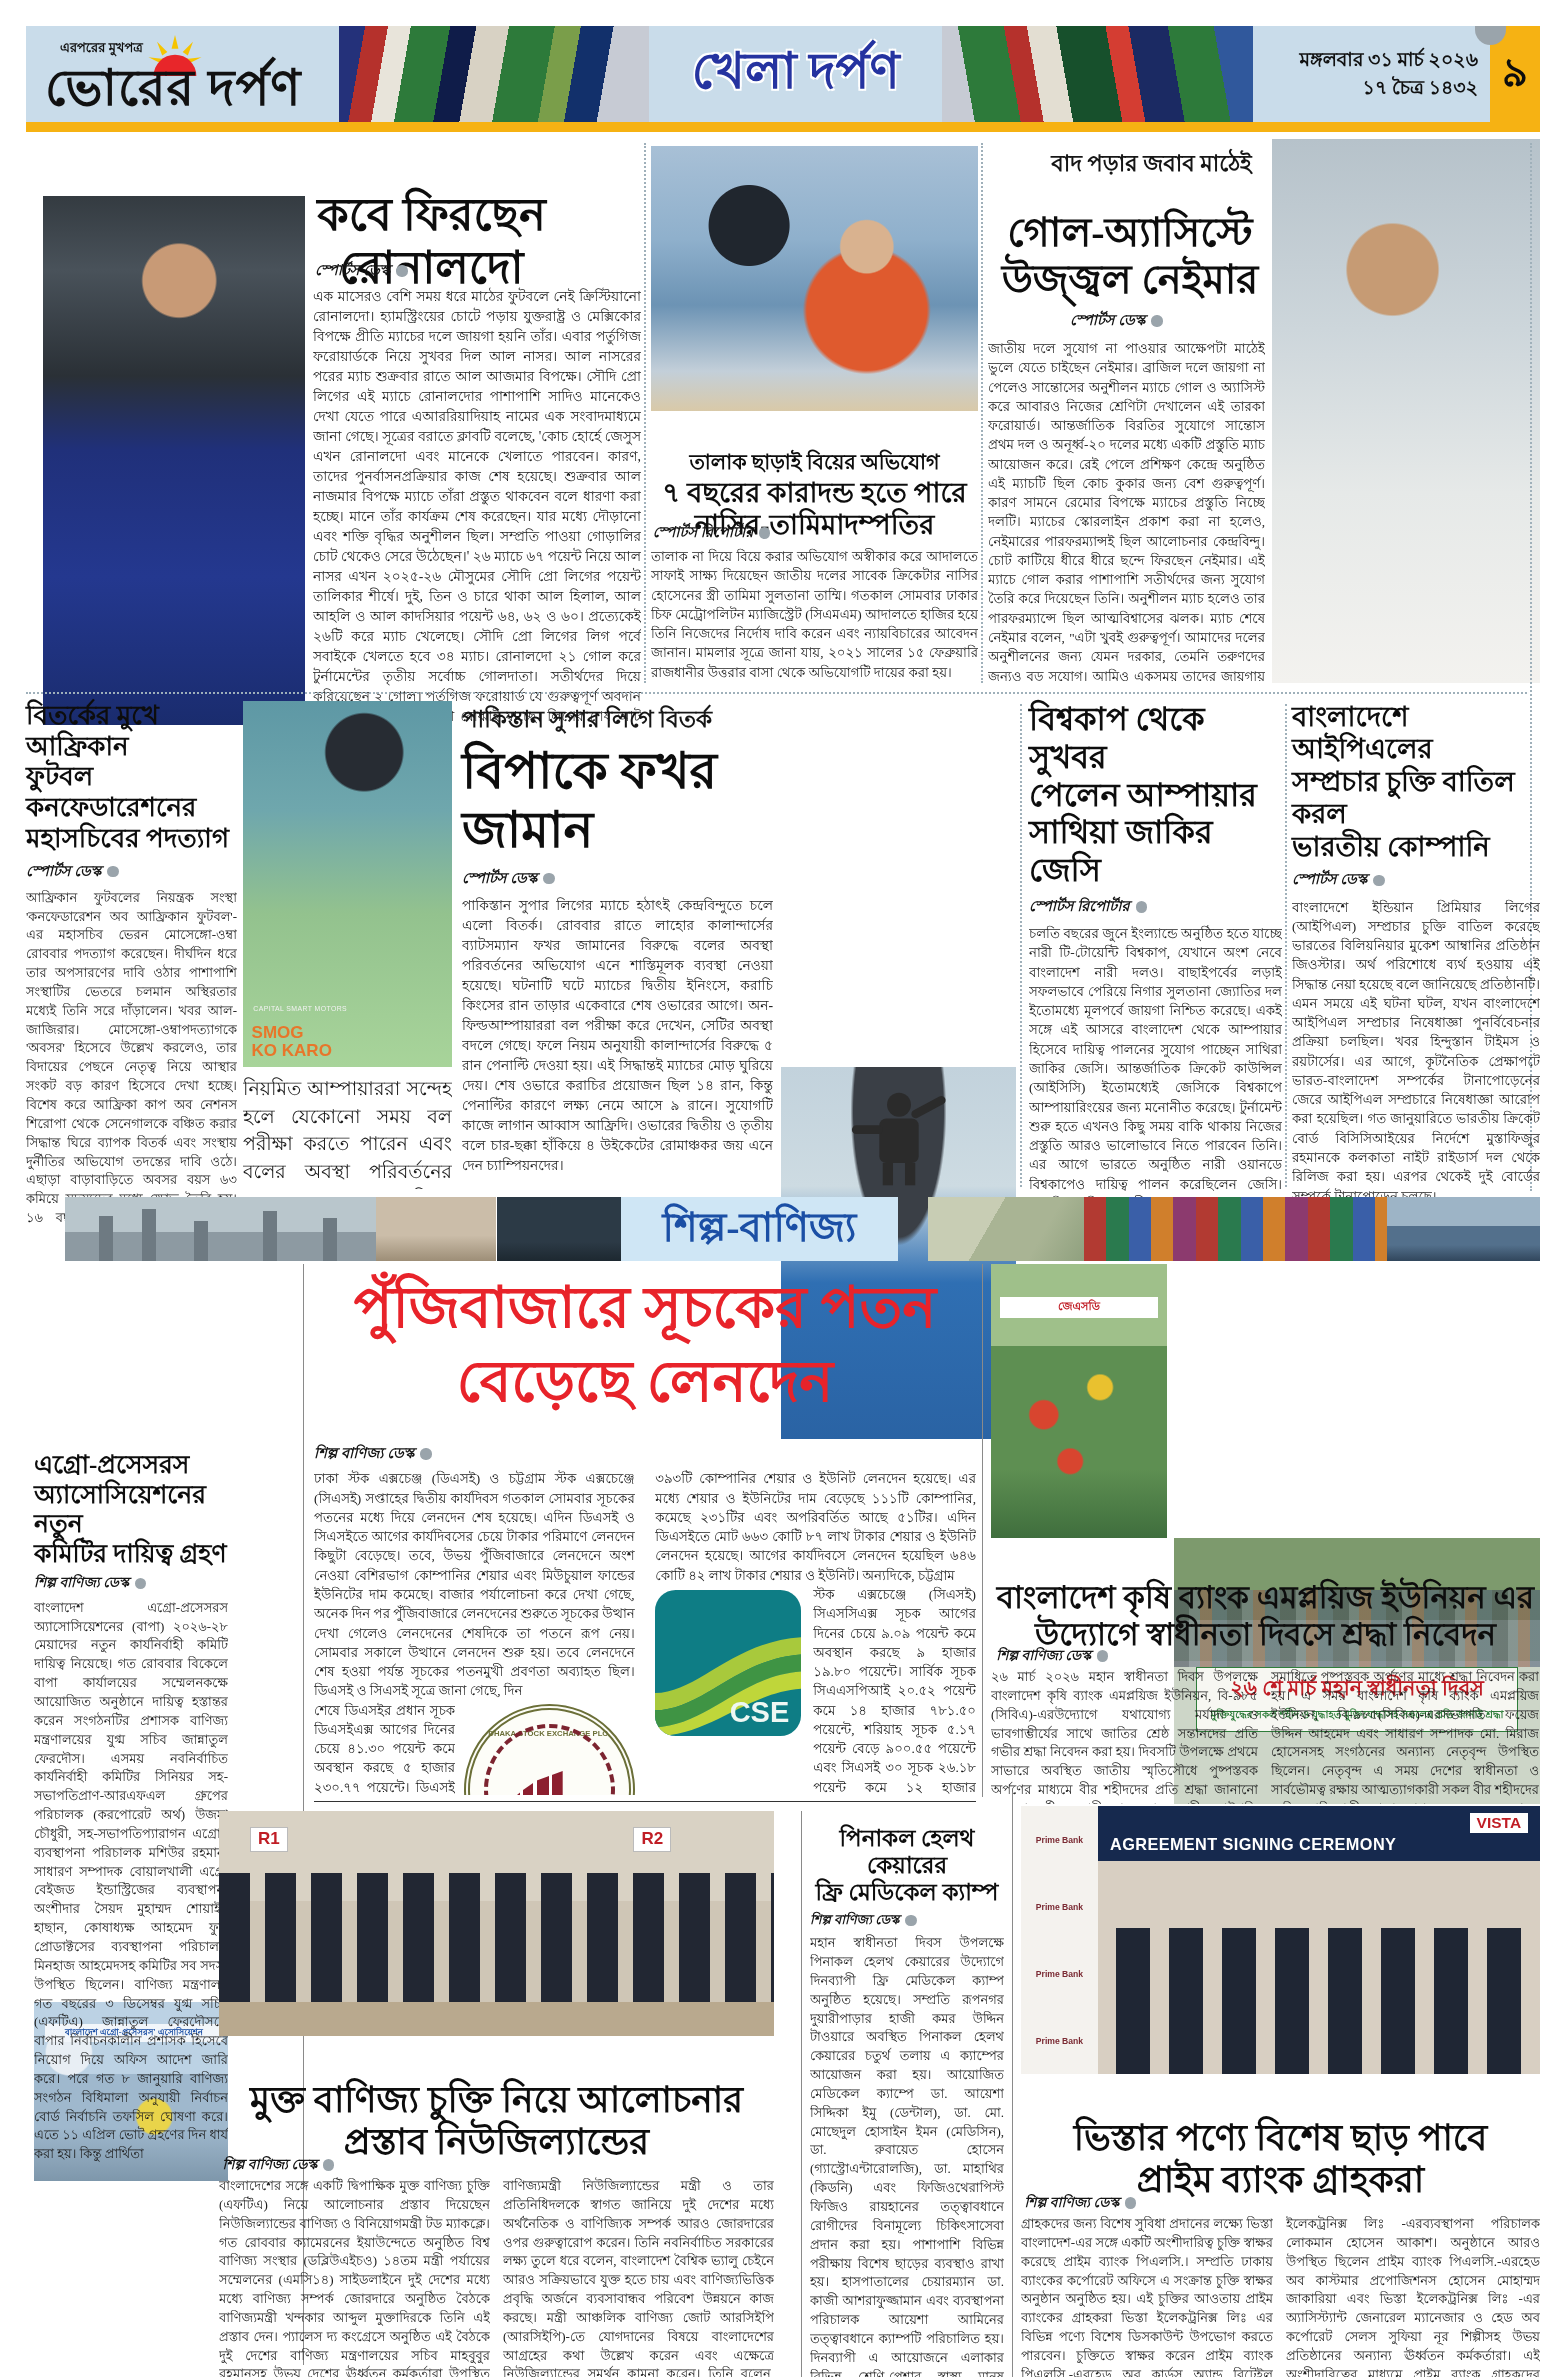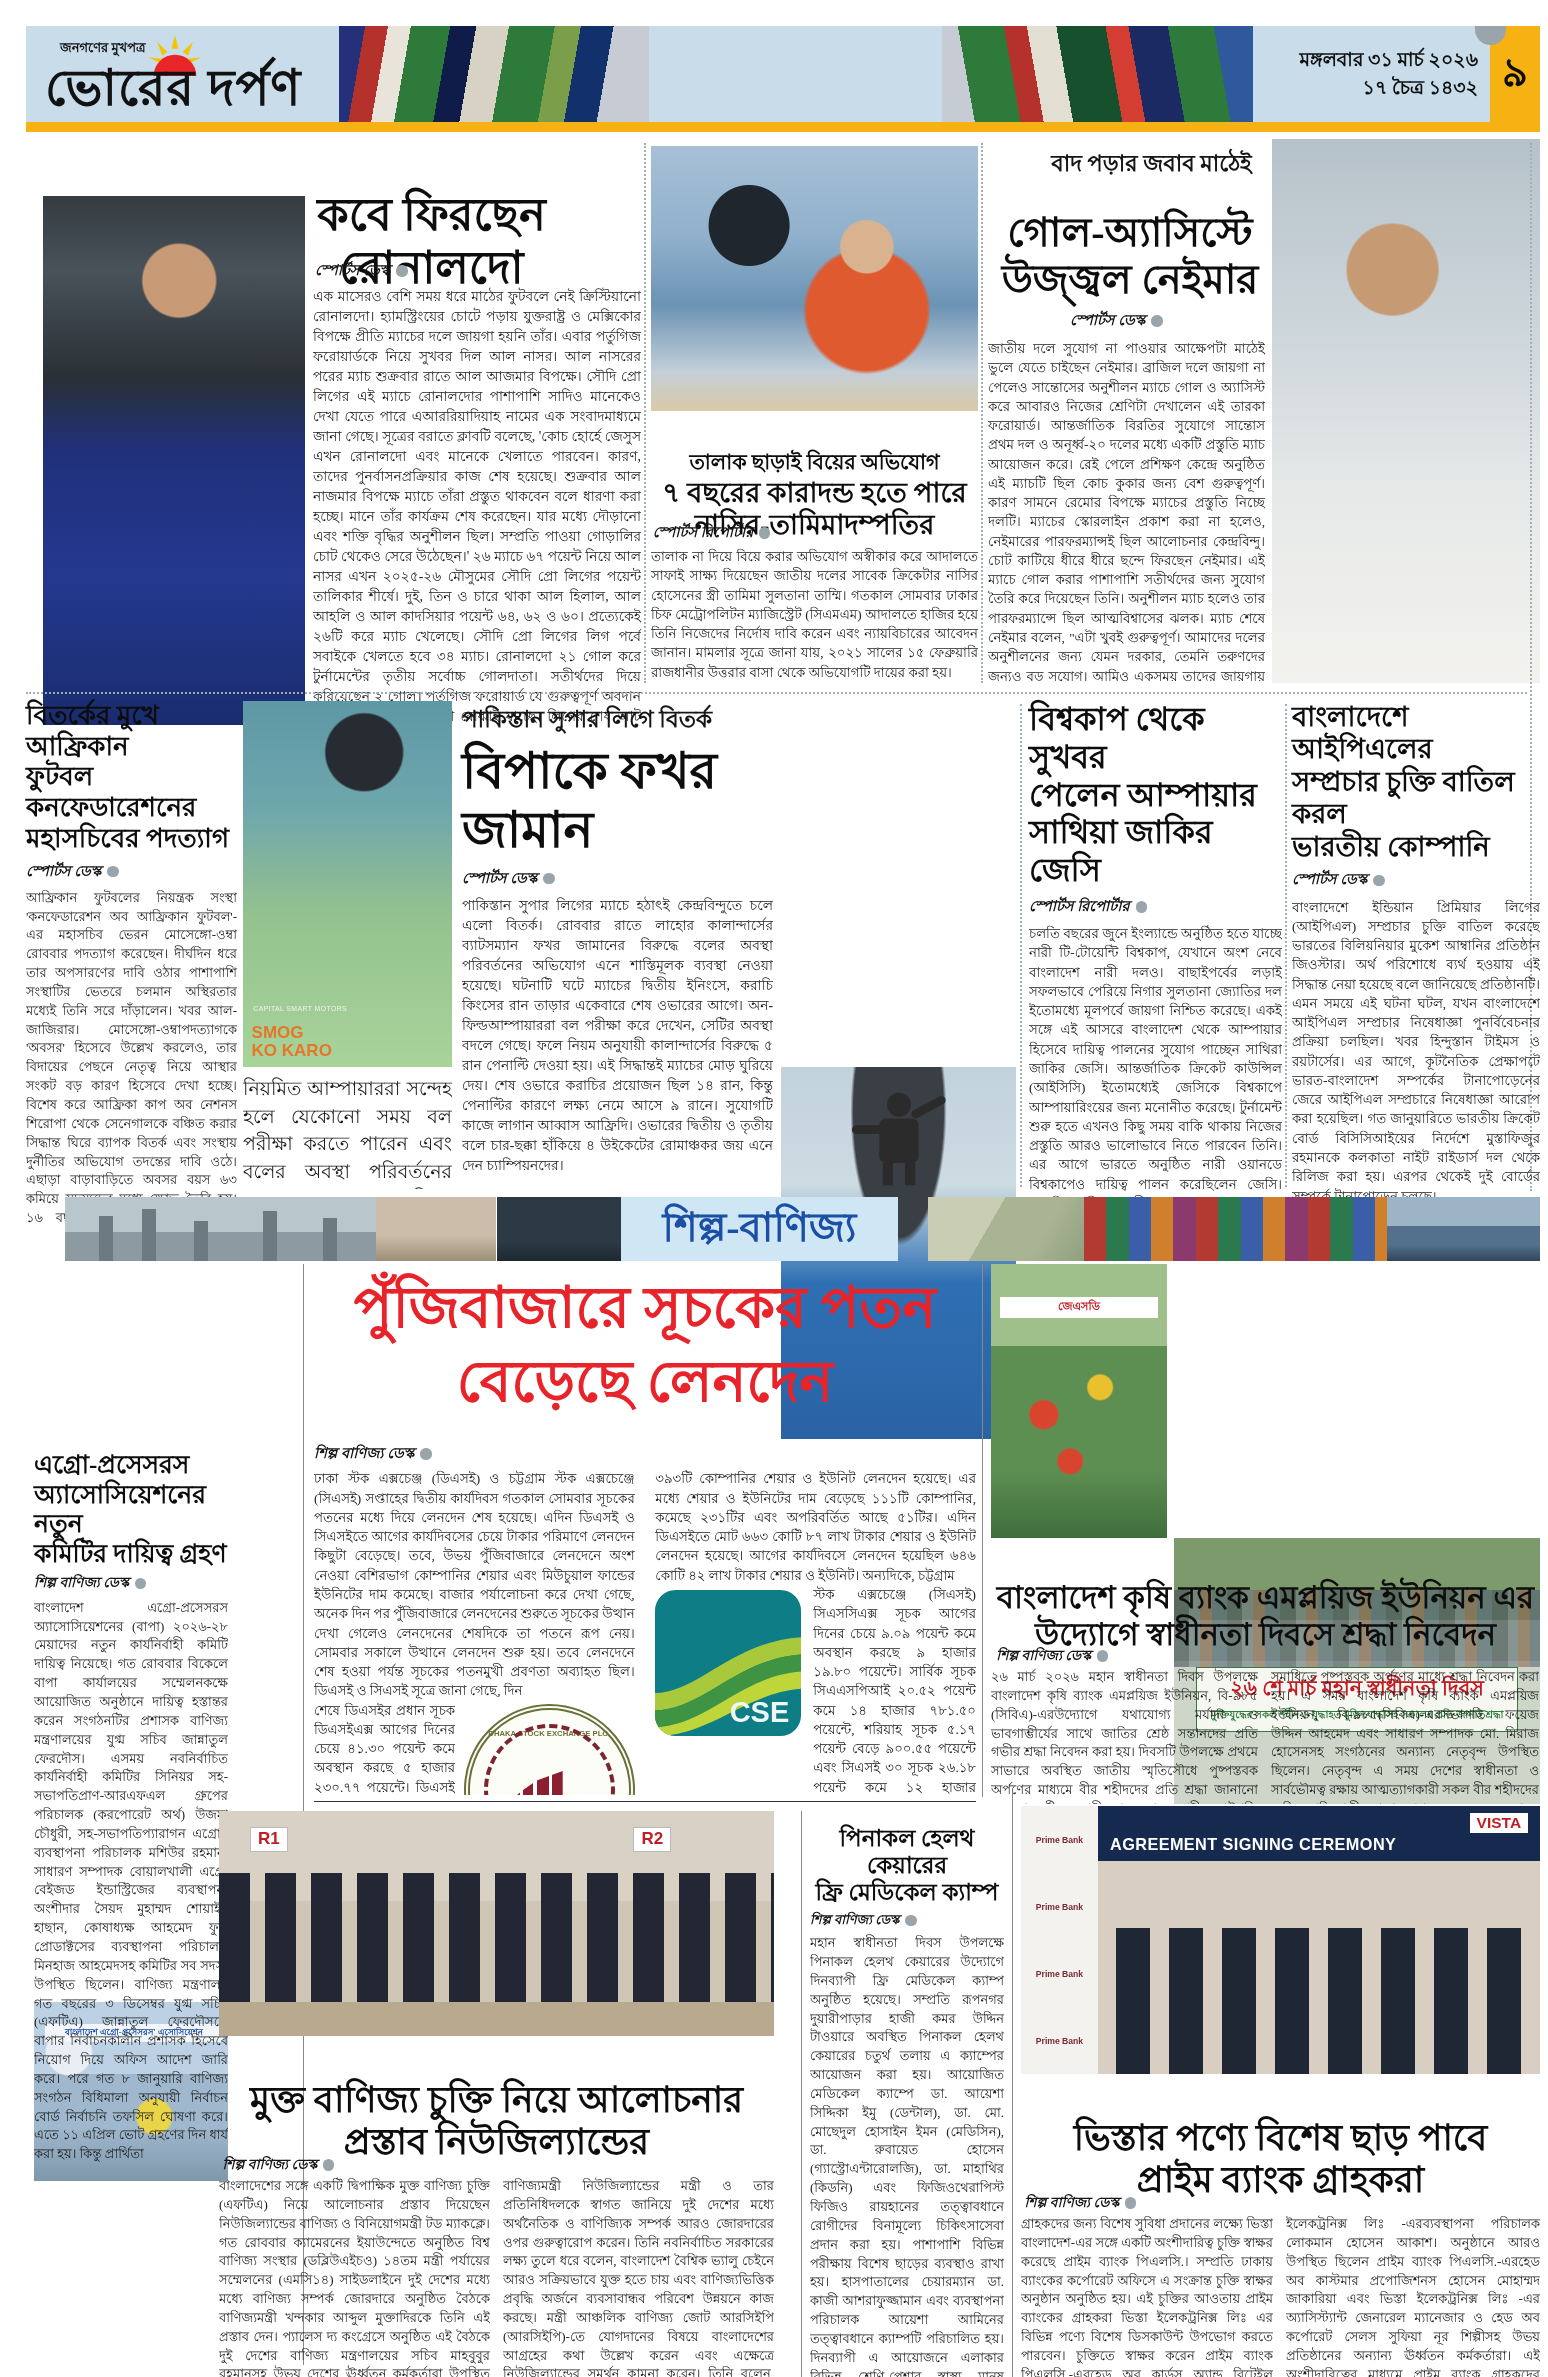--- a/index.html
+++ b/index.html
@@ -132,26 +132,27 @@
           <g fill="#f5c400">
             <polygon points="35,0 39,16 31,16"></polygon>
               <polygon points="14,8 26,20 20,24"></polygon>
               <polygon points="56,8 44,20 50,24"></polygon>
             <polygon points="4,26 22,28 20,34"></polygon>
               <polygon points="66,26 48,28 50,34"></polygon>
           </g>
           <path d="M10,48 a25,25 0 0 1 50,0 z" fill="#e8262a"></path>
         </svg>
       </span>
-      <div class="tagline">জনগণের মুখপত্র</div>
+      <div class="tagline">এরপরের মুখপত্র</div>
       <div class="paper">ভোরের দর্পণ</div>
     </div>
     <div class="sportsbanner">
       <div class="collage left"></div>
       <div class="collage right"></div>
+      <div class="sports-title">খেলা দর্পণ</div>
     </div>
     <div class="datebox">
       <span>মঙ্গলবার ৩১ মার্চ ২০২৬</span>
       <span>১৭ চৈত্র ১৪৩২</span>
     </div>
     <div class="badge">
       <span class="notch"></span>
       <span>৯</span>
     </div>
   </div>

